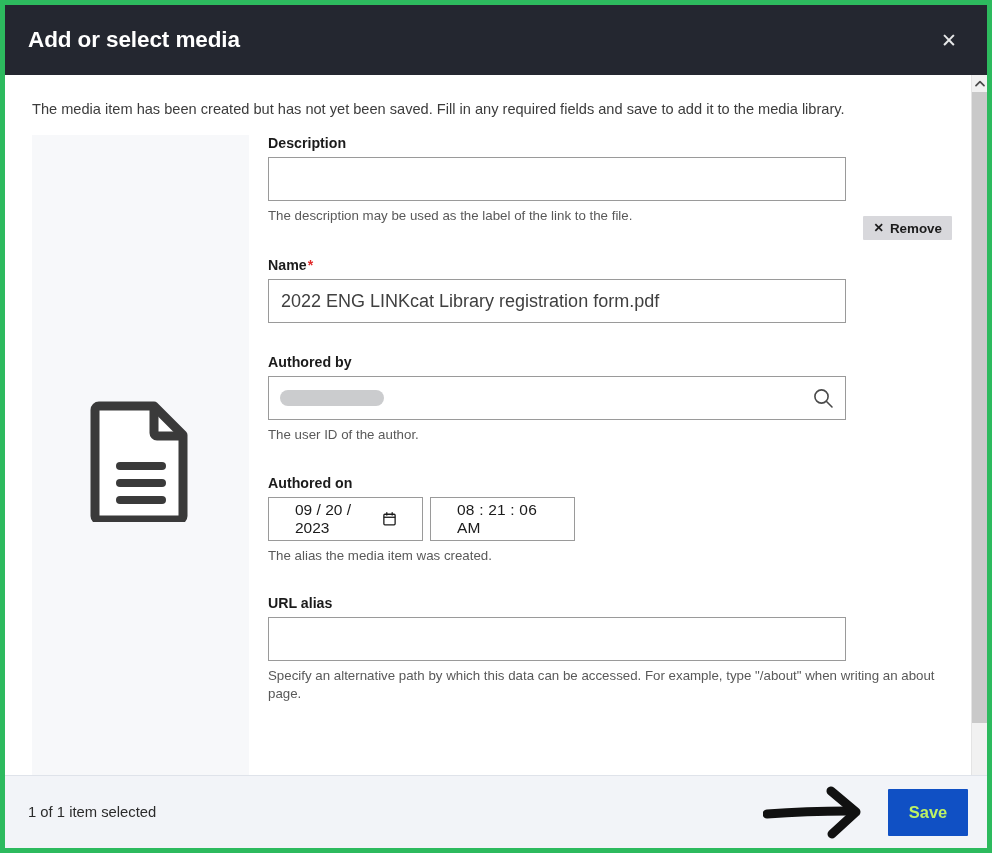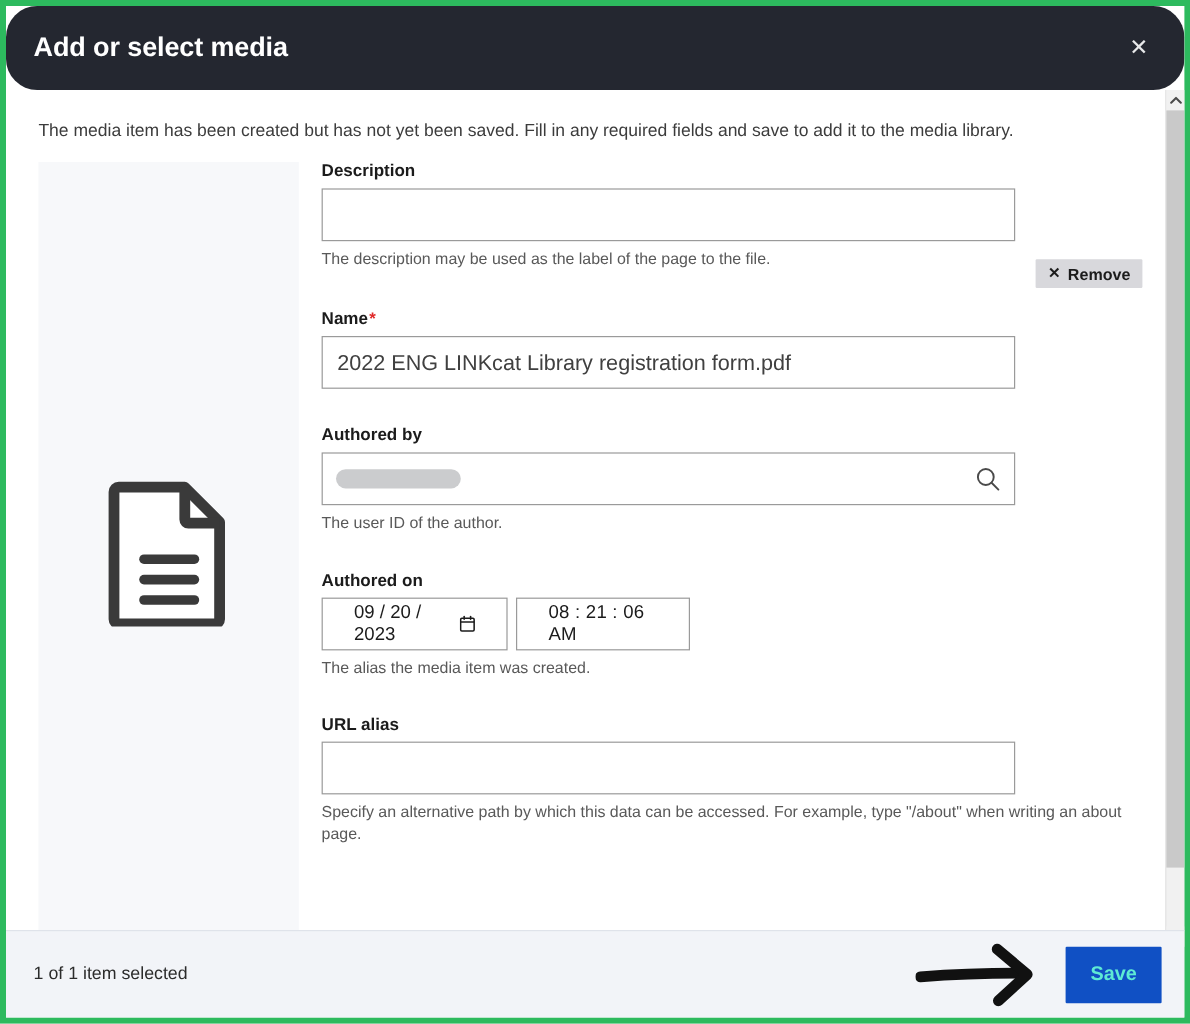--- a/index.html
+++ b/index.html
@@ -24,21 +24,20 @@
   
   #header {
     position: absolute;
     left: 0; top: 0;
     width: 982px; height: 70px;
     background: #242730;
     display: flex;
     align-items: center;
     justify-content: space-between;
     padding: 0 23px 0 23px;
-    border-radius: 26px;
   }
   #dialog-title {
     color: #ffffff;
     font-size: 22.5px;
     font-weight: bold;
     letter-spacing: -0.1px;
   }
   #close-btn {
     width: 30px; height: 30px;
     display: flex; align-items: center; justify-content: center;
@@ -213,21 +212,21 @@
     gap: 27px;
   }
   #selection-status {
     font-size: 14.8px;
     color: #2b2b2b;
   }
   #footer-right { margin-left: auto; display: flex; align-items: center; }
   #arrow-annotation { width: 112px; height: 54px; margin-right: 13px; }
   #save-btn {
     background: #1050c4;
-    color: #5eead4;
+    color: #bef264;
     border: none;
     width: 80px; height: 47px;
     font-family: "Liberation Sans", sans-serif;
     font-size: 16.5px;
     font-weight: bold;
     cursor: pointer;
     border-radius: 1px;
   }
 </style>
 </head>
@@ -257,21 +256,21 @@
     <div id="form-col">
 
       <button id="remove-btn">
         <span id="remove-x">✕</span>
         <span>Remove</span>
       </button>
 
       <div class="field">
         <label class="field-label">Description</label>
         <input class="text-input wide" type="text" id="description-input" placeholder="" style="">
-        <div class="desc-help">The description may be used as the label of the page to the file.</div>
+        <div class="desc-help">The description may be used as the label of the link to the file.</div>
       </div>
 
       <div class="field" style="margin-top:32px">
         <label class="field-label">
           <span>Name</span><span class="req-mark">*</span>
         </label>
         <input class="text-input name" type="text" id="name-input" value="2022 ENG LINKcat Library registration form.pdf" style="">
       </div>
 
       <div class="field" style="margin-top:31px">

